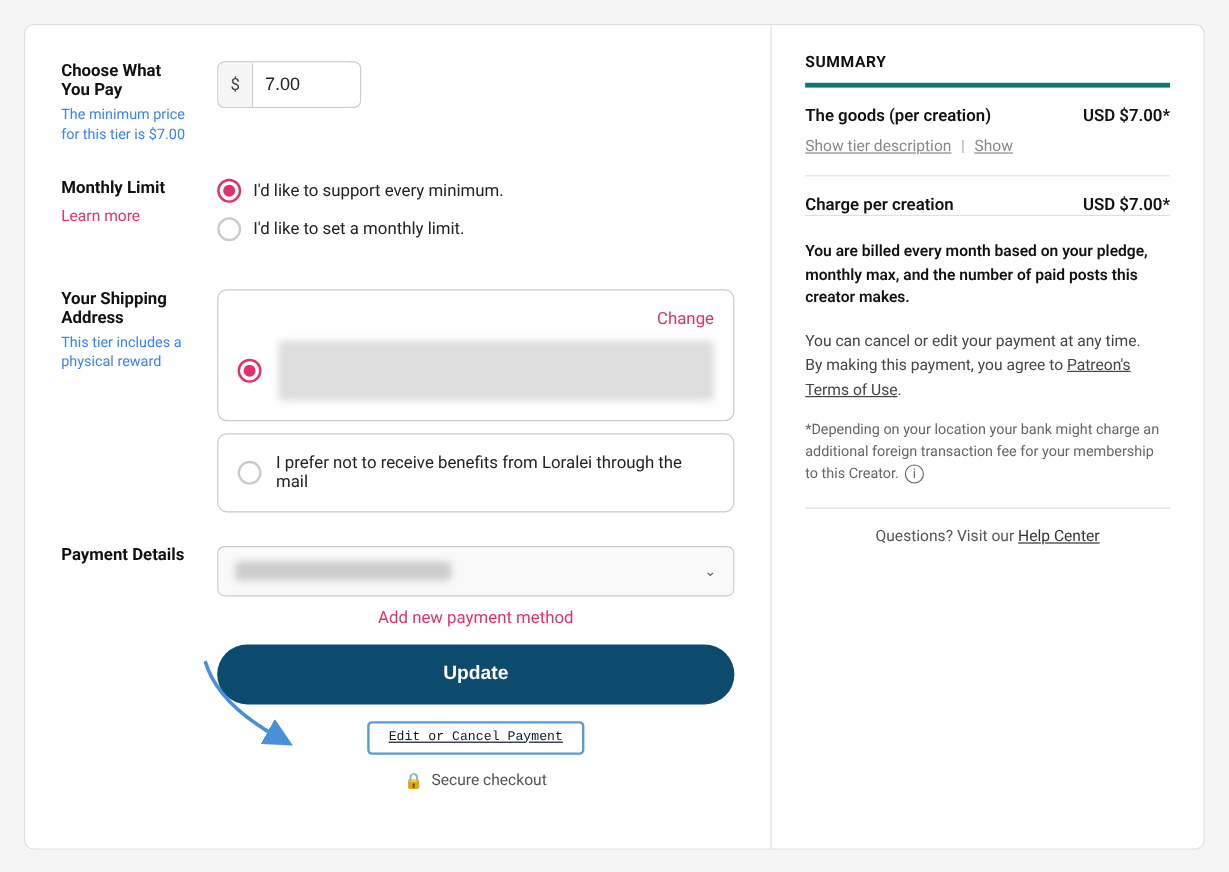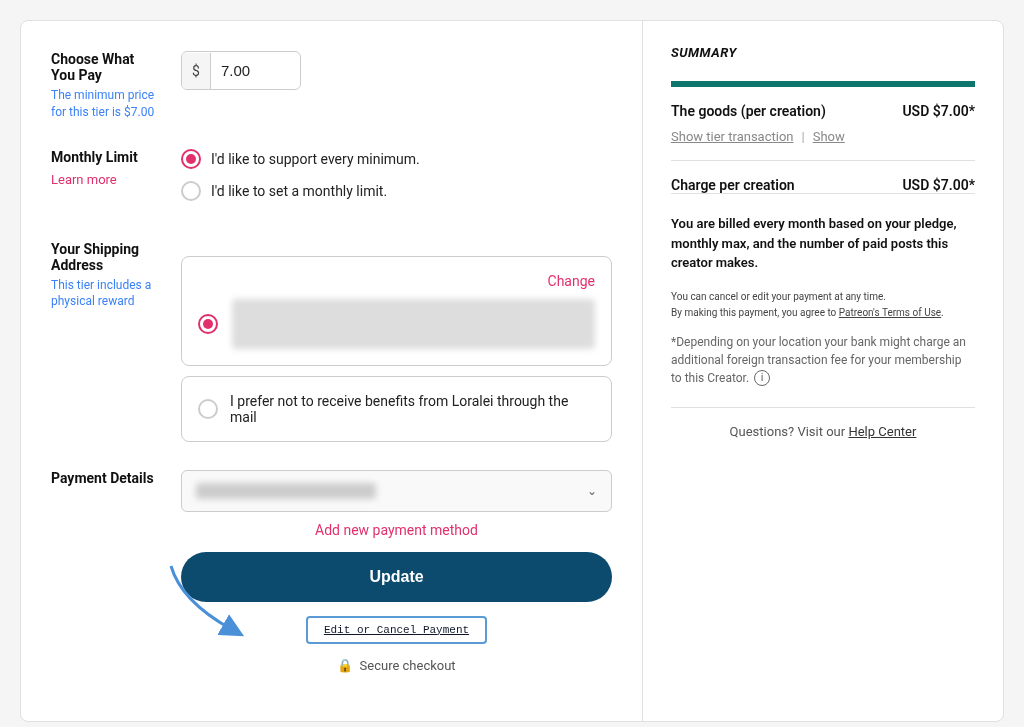--- a/index.html
+++ b/index.html
@@ -111,21 +111,20 @@
       border-radius: 50%;
       background: #e1306c;
     }
     
     .address-card {
       border: 1px solid #ccc;
       border-radius: 8px;
       padding: 16px;
       margin-bottom: 10px;
       position: relative;
-      margin-top: 15px;
     }
     .address-card-header {
       display: flex;
       justify-content: flex-end;
       margin-bottom: 10px;
     }
     .change-link {
       font-size: 14px;
       color: #e1306c;
       text-decoration: none;
@@ -234,23 +233,22 @@
       flex-shrink: 0;
       padding: 24px 28px;
     }
     .summary-title {
       font-size: 13px;
       font-weight: 700;
       color: #111;
       letter-spacing: 0.5px;
       text-transform: uppercase;
       margin-bottom: 16px;
-      padding-bottom: 21px;
-      border-bottom: 6px solid #0f766e;
-      font-style: italic;
+      padding-bottom: 9px;
+      border-bottom: 4px solid #0f766e;
     }
     .summary-row {
       display: flex;
       justify-content: space-between;
       align-items: flex-end;
       margin-bottom: 10px;
     }
     .summary-row-label {
       font-size: 14px;
       font-weight: 600;
@@ -295,21 +293,21 @@
       color: #111;
     }
     .billing-info {
       font-size: 13px;
       color: #111;
       font-weight: 600;
       line-height: 1.5;
       margin-bottom: 16px;
     }
     .terms-text {
-      font-size: 10px;
+      font-size: 13px;
       color: #444;
       line-height: 1.6;
       margin-bottom: 12px;
     }
     .terms-text a {
       color: #444;
       text-decoration: underline;
     }
     .footnote-text {
       font-size: 12px;
@@ -434,21 +432,21 @@
   </div>
 
   <div class="right-panel">
     <div class="summary-title">SUMMARY</div>
 
     <div class="summary-row">
       <span class="summary-row-label">The goods (per creation)</span>
       <span class="summary-row-value">USD $7.00*</span>
     </div>
     <div class="summary-links">
-      <a href="#" class="summary-link">Show tier transaction</a>
+      <a href="#" class="summary-link">Show tier description</a>
       <span class="summary-divider">|</span>
       <a href="#" class="summary-link">Show</a>
     </div>
 
     <div class="charge-row">
       <span class="charge-label">Charge per creation</span>
       <span class="charge-value">USD $7.00*</span>
     </div>
 
     <p class="billing-info">You are billed every month based on your pledge, monthly max, and the number of paid posts this creator makes.</p>

